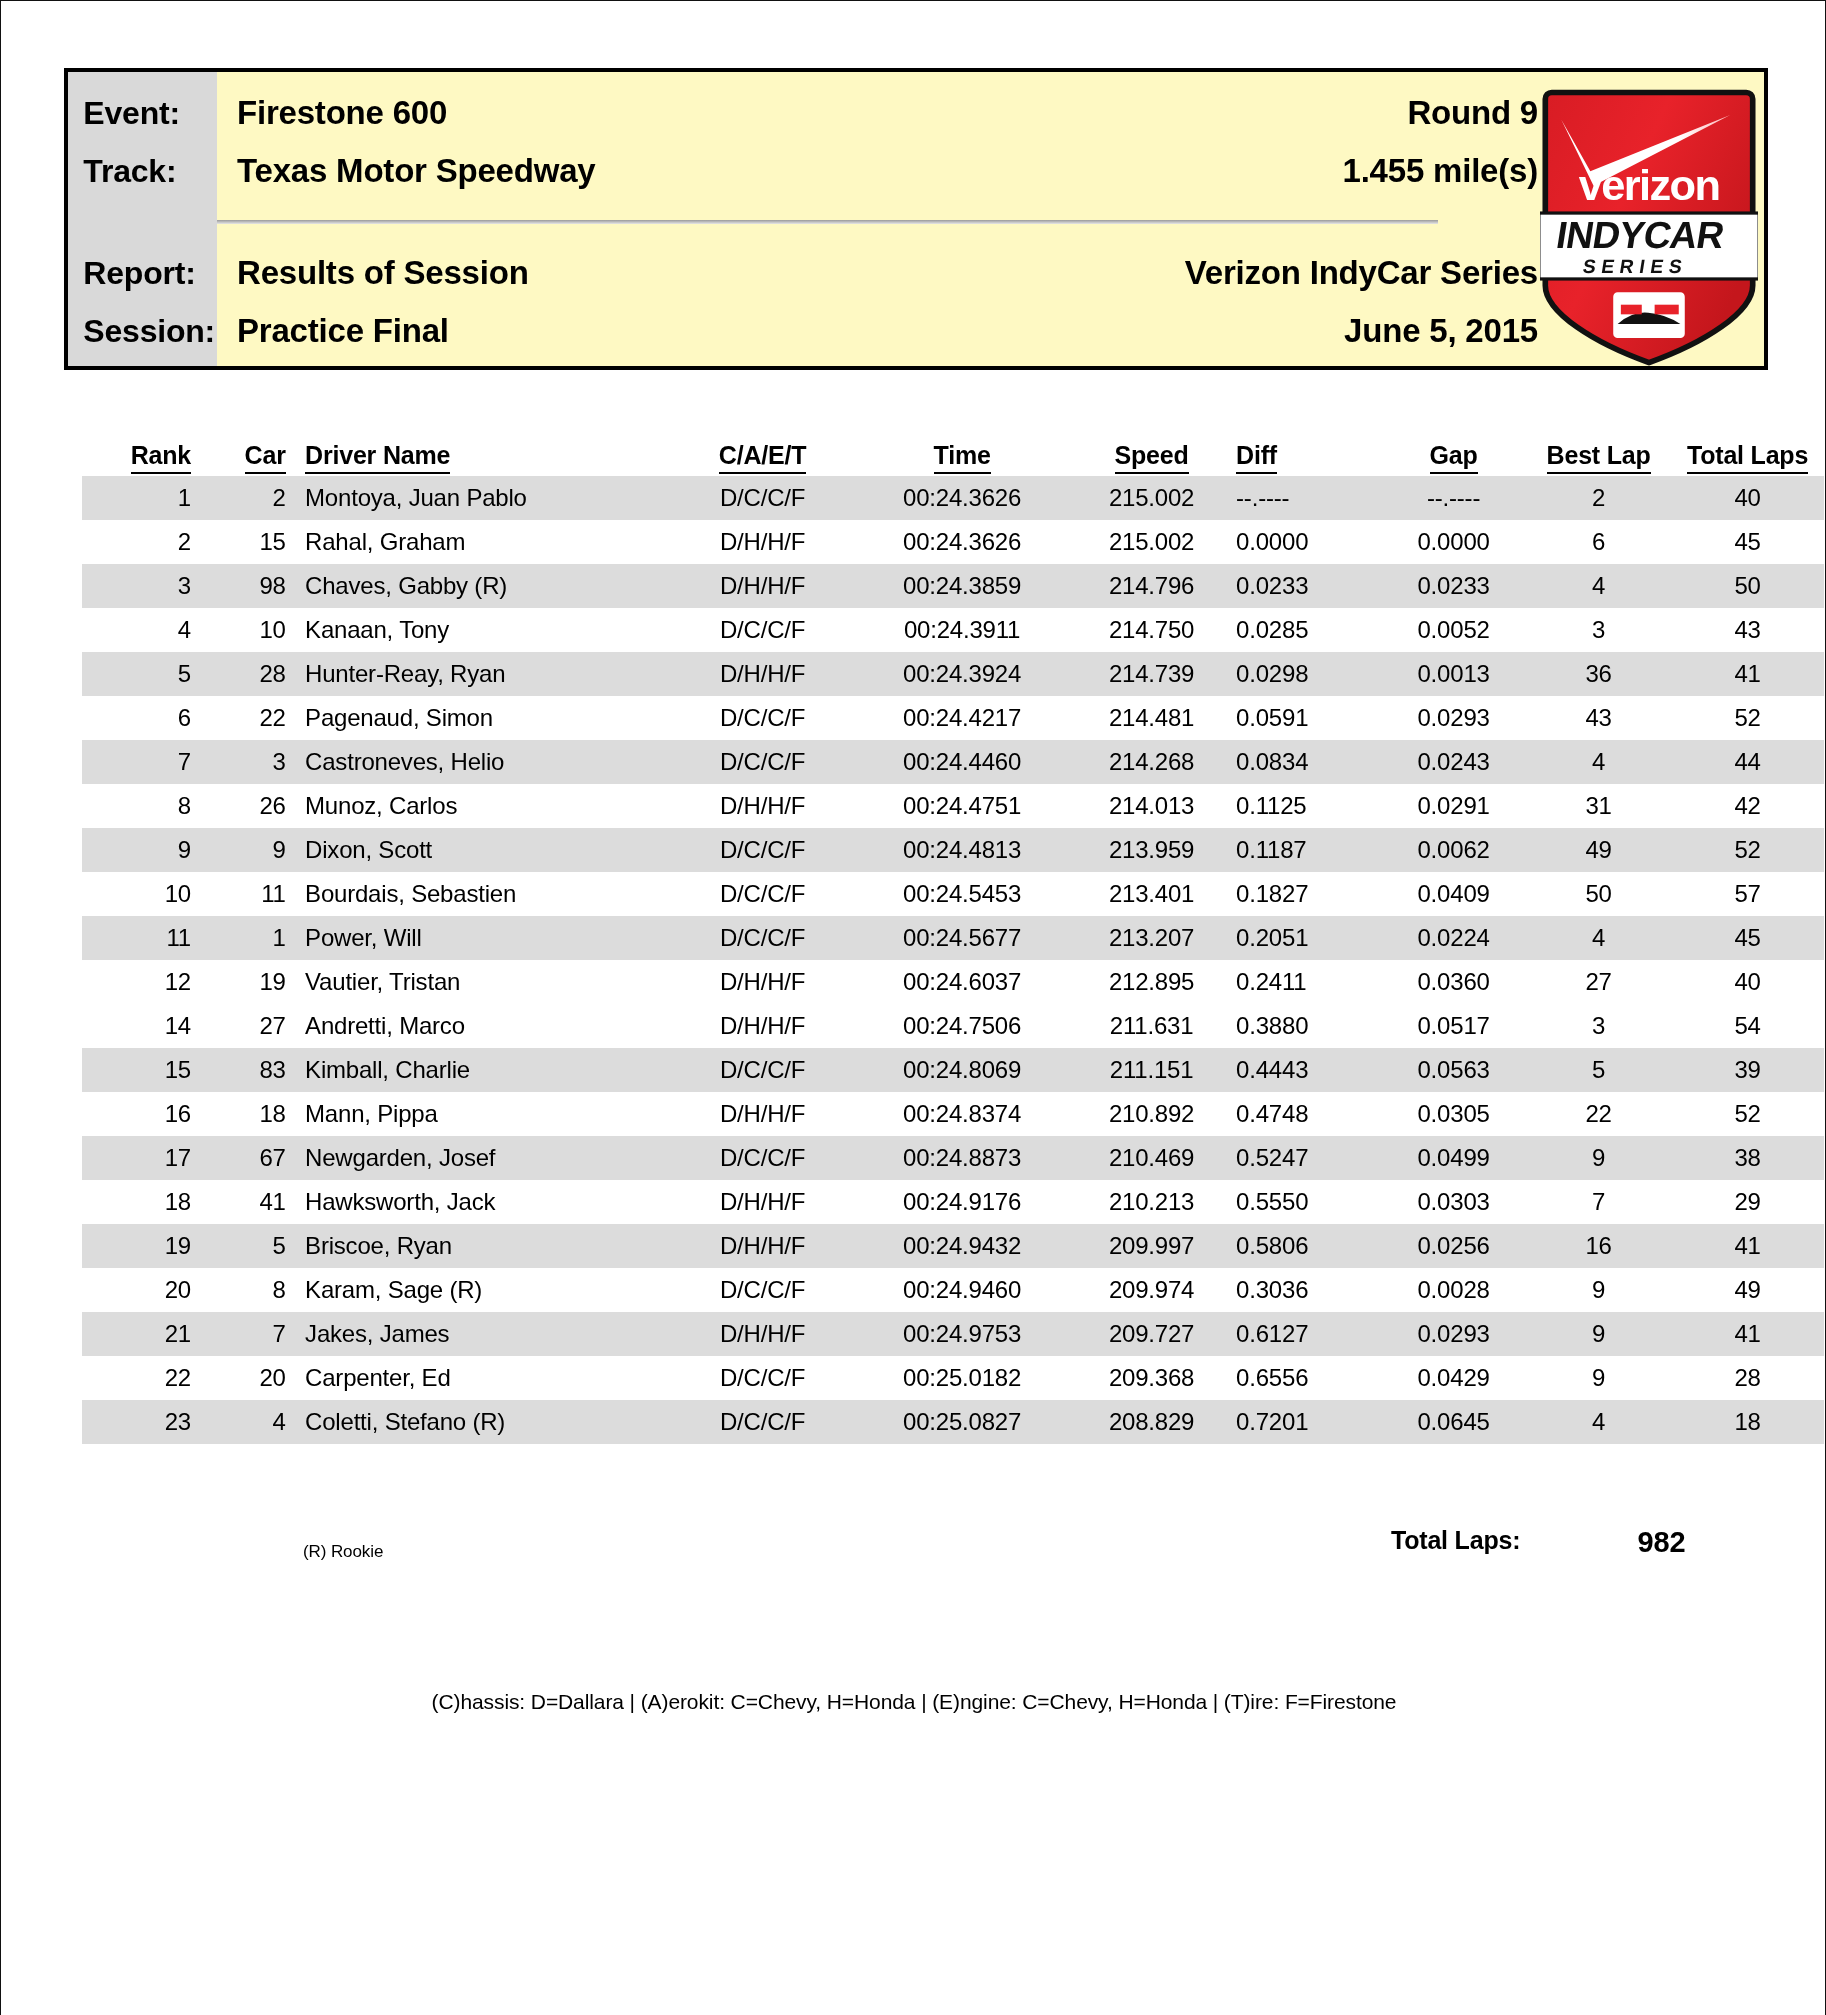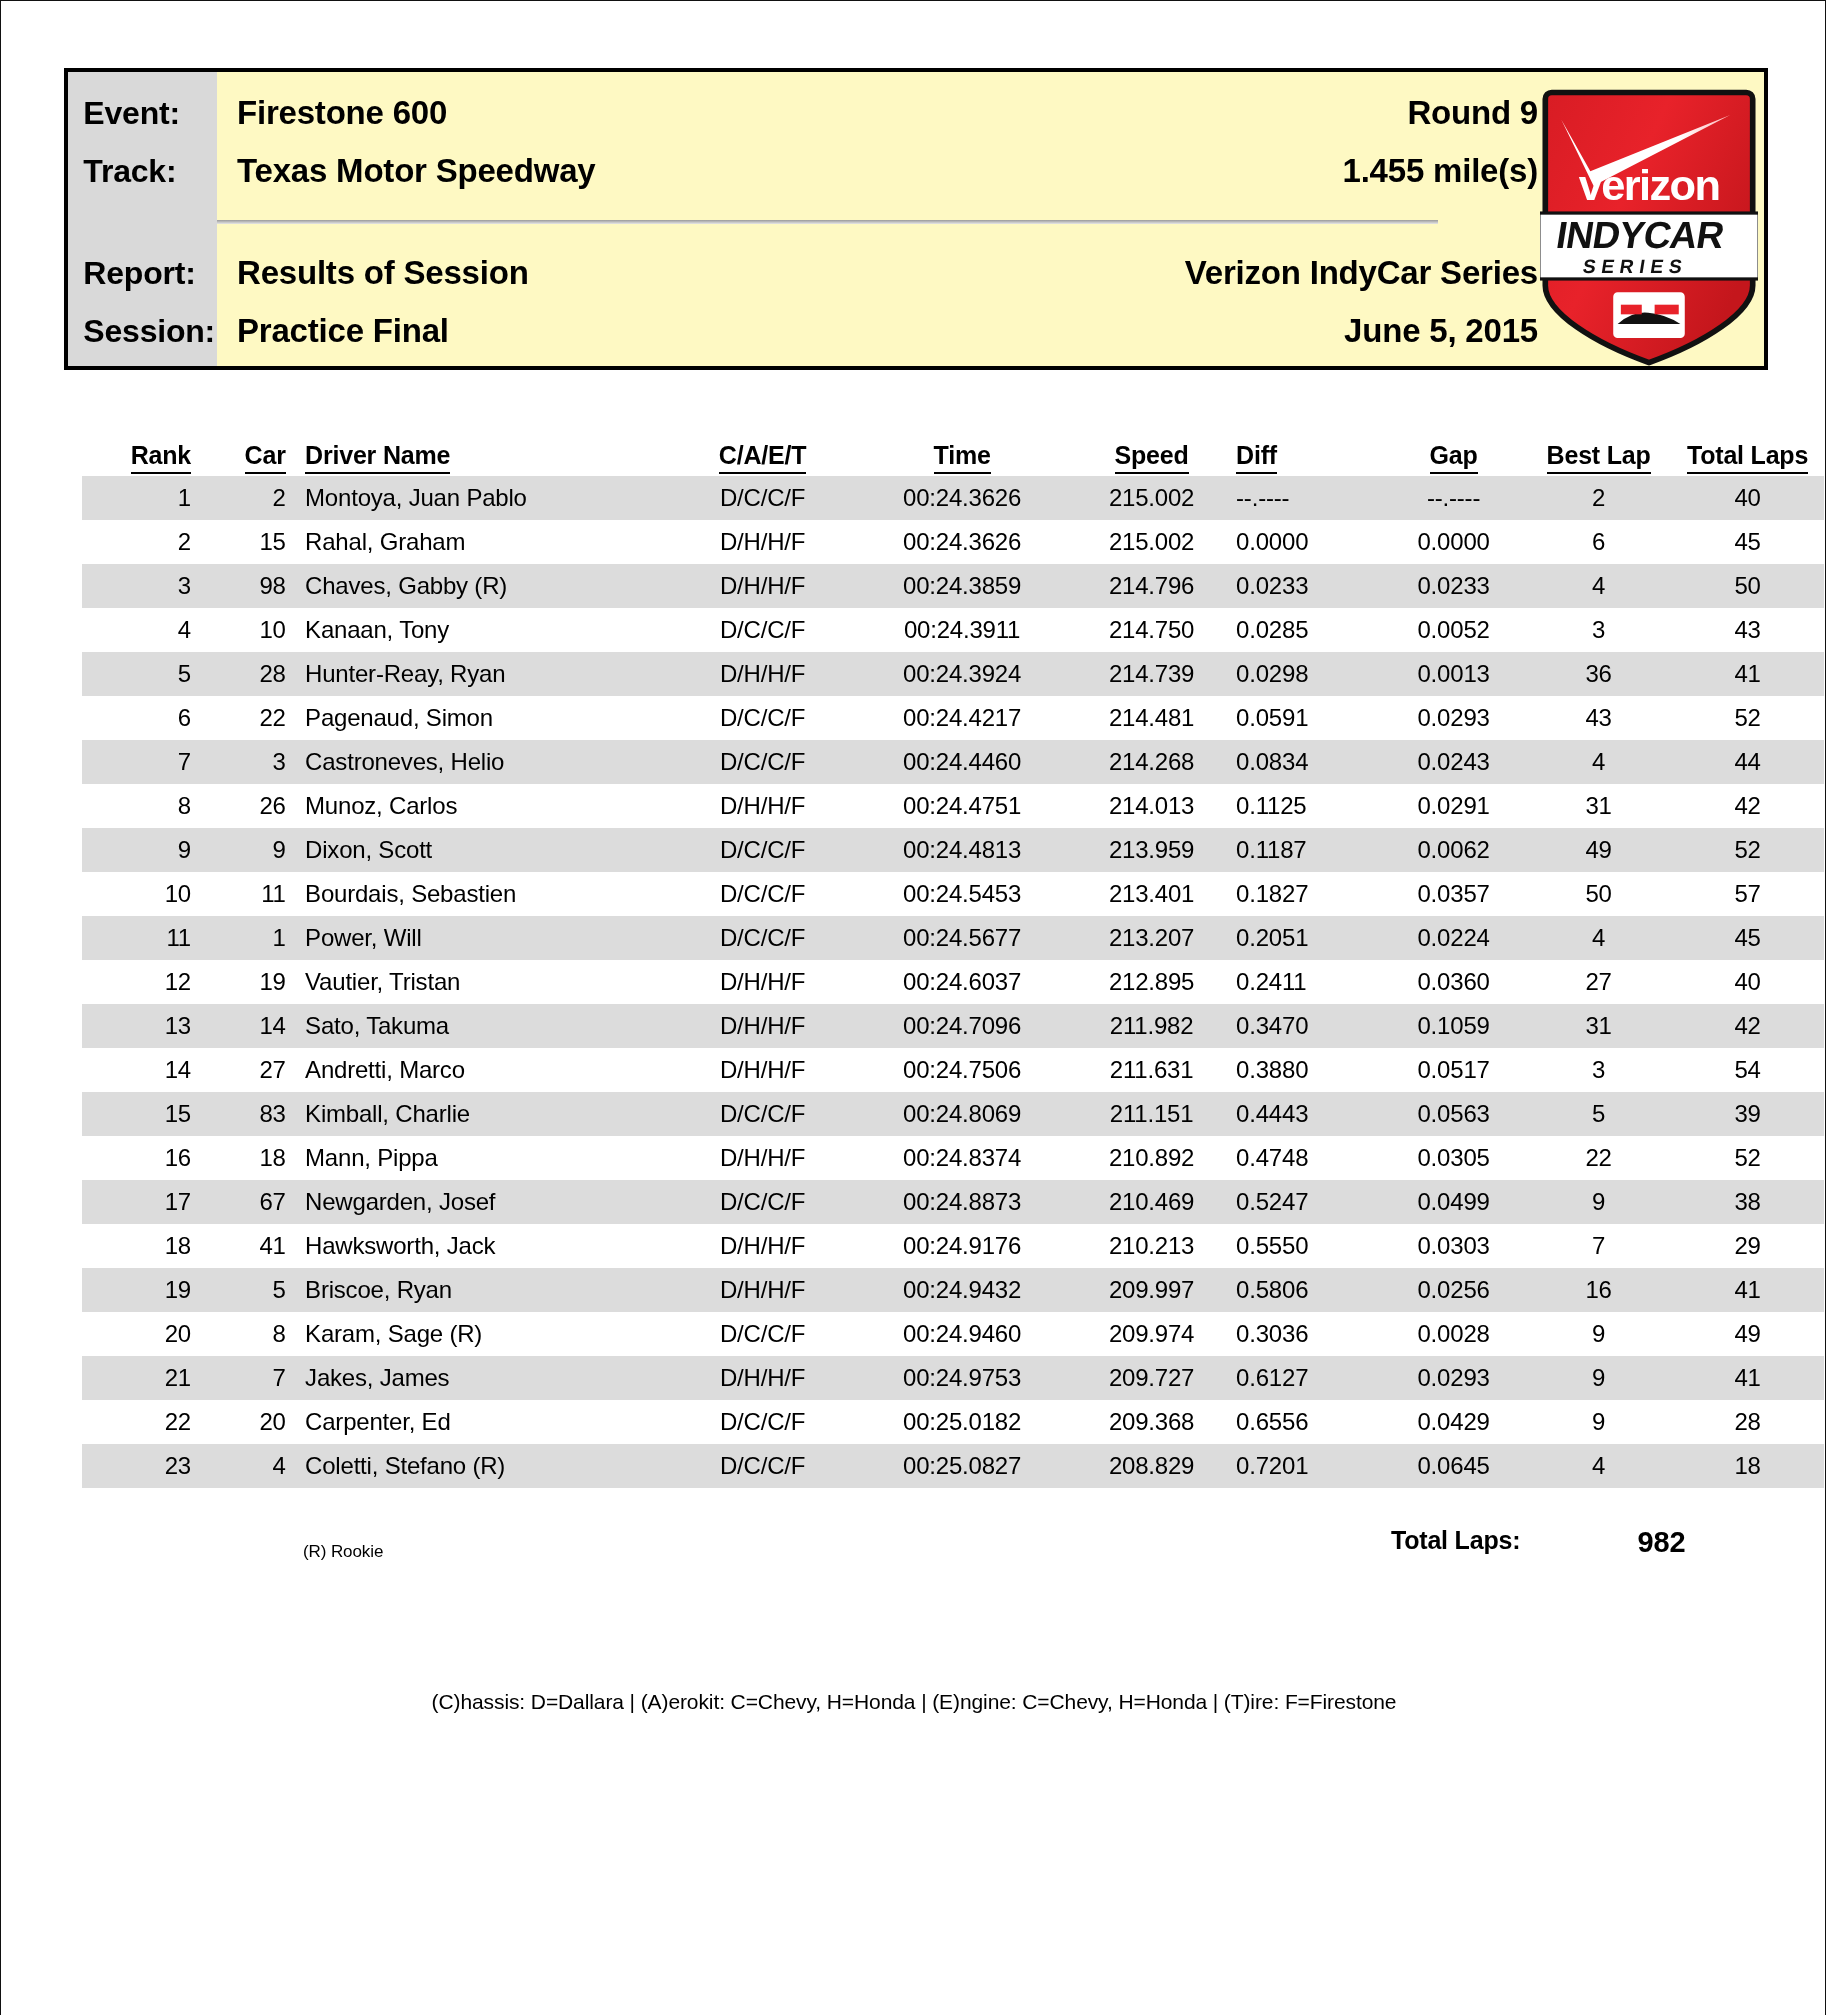--- a/index.html
+++ b/index.html
@@ -305,21 +305,21 @@
             <td class="c-total">52</td>
           </tr>
           <tr class="even">
             <td class="c-rank">10</td>
             <td class="c-car">11</td>
             <td class="c-name">Bourdais, Sebastien</td>
             <td class="c-caet">D/C/C/F</td>
             <td class="c-time">00:24.5453</td>
             <td class="c-speed">213.401</td>
             <td class="c-diff">0.1827</td>
-            <td class="c-gap">0.0357</td>
+            <td class="c-gap">0.0409</td>
             <td class="c-best">50</td>
             <td class="c-total">57</td>
           </tr>
           <tr class="odd">
             <td class="c-rank">11</td>
             <td class="c-car">1</td>
             <td class="c-name">Power, Will</td>
             <td class="c-caet">D/C/C/F</td>
             <td class="c-time">00:24.5677</td>
             <td class="c-speed">213.207</td>
@@ -333,32 +333,20 @@
             <td class="c-car">19</td>
             <td class="c-name">Vautier, Tristan</td>
             <td class="c-caet">D/H/H/F</td>
             <td class="c-time">00:24.6037</td>
             <td class="c-speed">212.895</td>
             <td class="c-diff">0.2411</td>
             <td class="c-gap">0.0360</td>
             <td class="c-best">27</td>
             <td class="c-total">40</td>
           </tr>
-          <tr class="odd">
-            <td class="c-rank">13</td>
-            <td class="c-car">14</td>
-            <td class="c-name">Sato, Takuma</td>
-            <td class="c-caet">D/H/H/F</td>
-            <td class="c-time">00:24.7096</td>
-            <td class="c-speed">211.982</td>
-            <td class="c-diff">0.3470</td>
-            <td class="c-gap">0.1059</td>
-            <td class="c-best">31</td>
-            <td class="c-total">42</td>
-          </tr>
           <tr class="even">
             <td class="c-rank">14</td>
             <td class="c-car">27</td>
             <td class="c-name">Andretti, Marco</td>
             <td class="c-caet">D/H/H/F</td>
             <td class="c-time">00:24.7506</td>
             <td class="c-speed">211.631</td>
             <td class="c-diff">0.3880</td>
             <td class="c-gap">0.0517</td>
             <td class="c-best">3</td>

